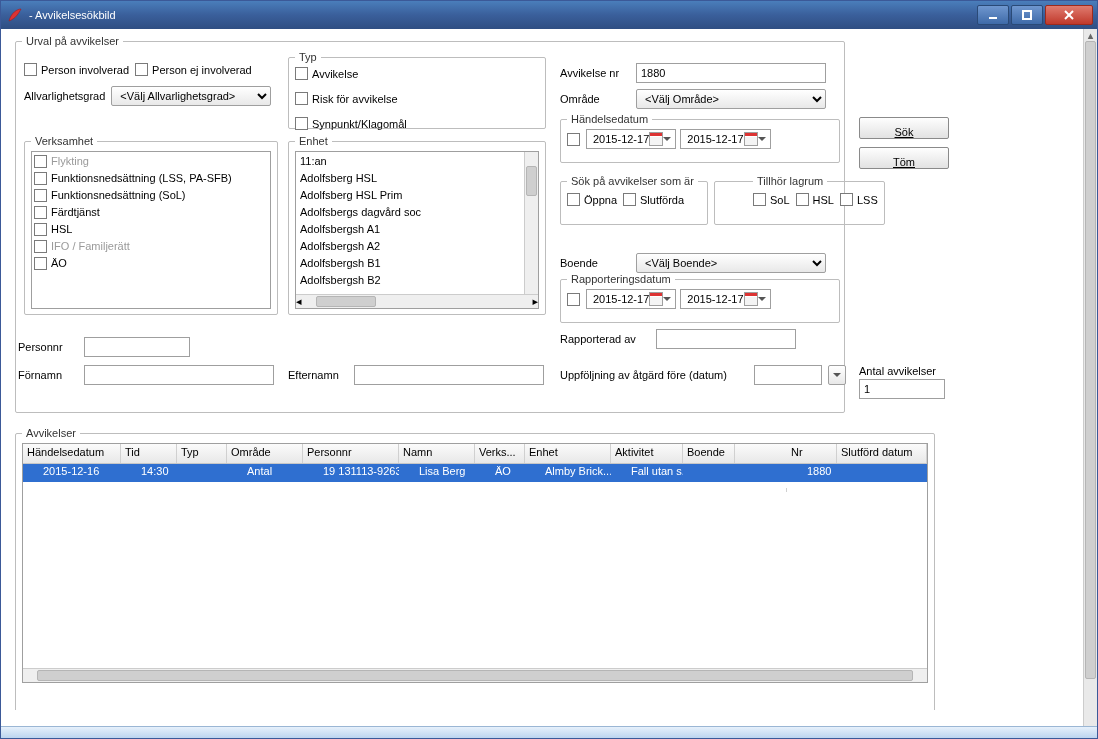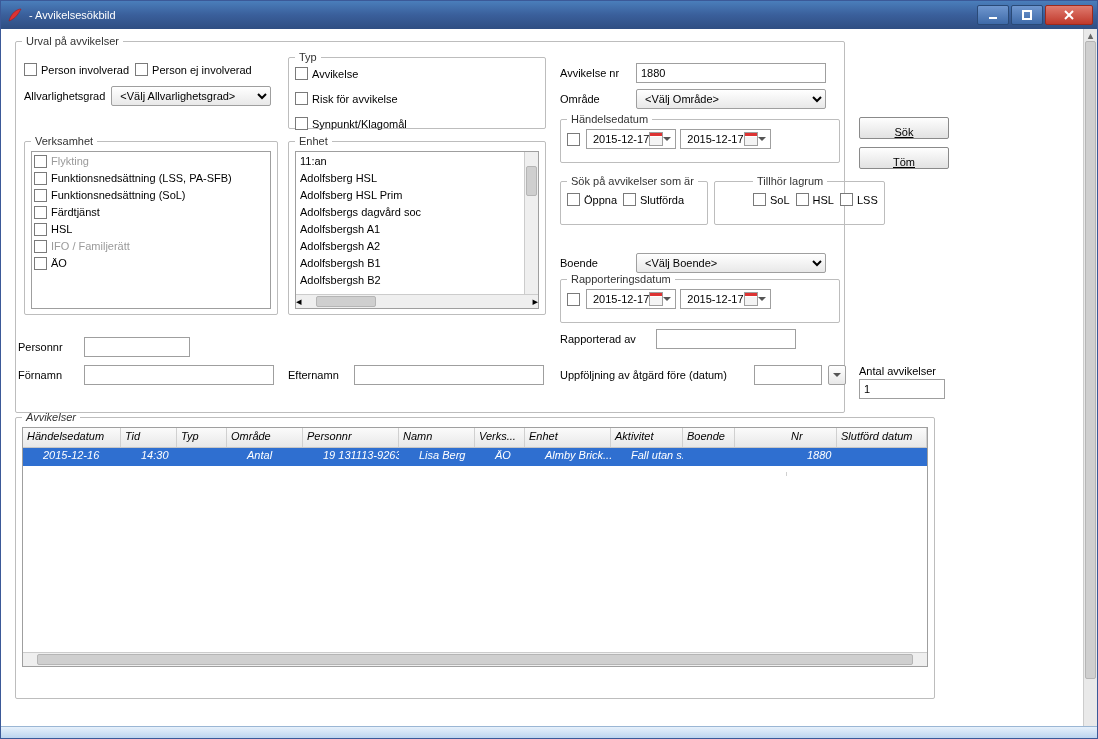--- a/index.html
+++ b/index.html
@@ -64,21 +64,21 @@
     min-width:70px;
   }
   .btn u { text-decoration:underline; }
 
   
   .urval { position:absolute; left:14px; top:6px; width:830px; height:378px; }
   .rightcol { position:absolute; left:858px; top:88px; width:90px; display:flex; flex-direction:column; gap:8px; }
   .antal { position:absolute; left:858px; top:336px; width:100px; }
 
   
-  .avgrp { position:absolute; left:14px; top:382px; width:920px; height:288px;font-style:italic; }
+  .avgrp { position:absolute; left:14px; top:398px; width:920px; height:288px; }
   .grid { border:1px solid #9f9f9f; background:#fff; height:240px; position:relative; }
   .ghead { display:flex; background:linear-gradient(to bottom,#fbfbfb,#e8e8e8); border-bottom:1px solid #c7c7c7; height:20px; }
   .ghead .gc { border-right:1px solid #d0d0d0; padding:2px 4px; overflow:hidden; white-space:nowrap; }
   .grow { display:flex; height:18px; background:#2f6fd0; color:#fff; }
   .grow .gc { padding:1px 20px; overflow:hidden; white-space:nowrap; }
   .grid .sb-h { position:absolute; left:0; right:0; bottom:0; height:14px; background:#efefef; border-top:1px solid #ccc;}
   .grid .sb-h .thumb{position:absolute; top:1px;bottom:1px;left:14px;right:14px;background:#cfcfcf;border:1px solid #b5b5b5;border-radius:2px;}
 
   .taskbar {
     position:absolute; left:0; right:0; bottom:0; height:12px;

